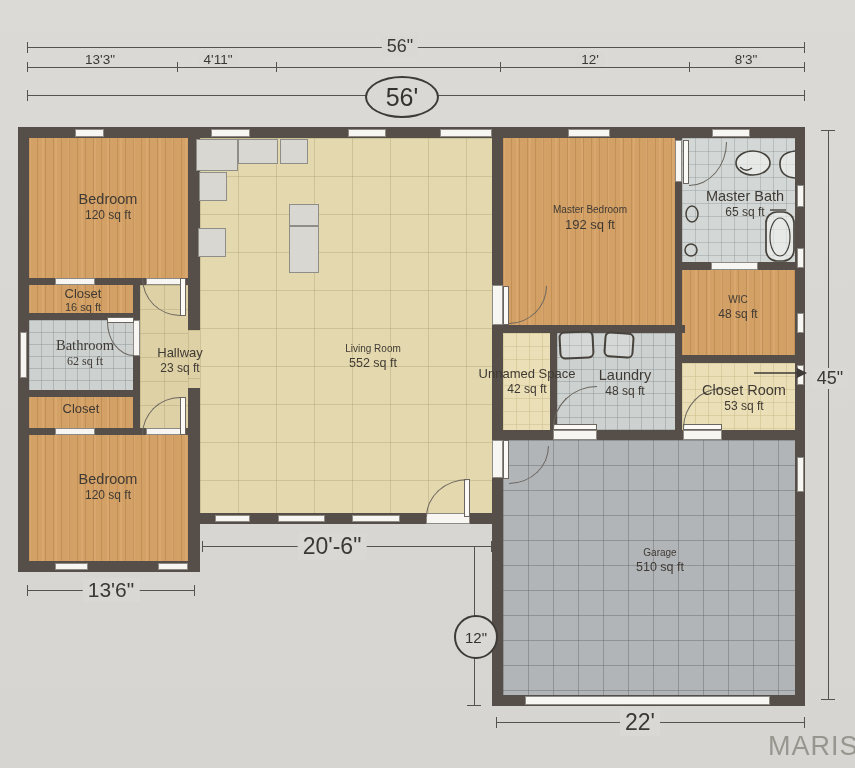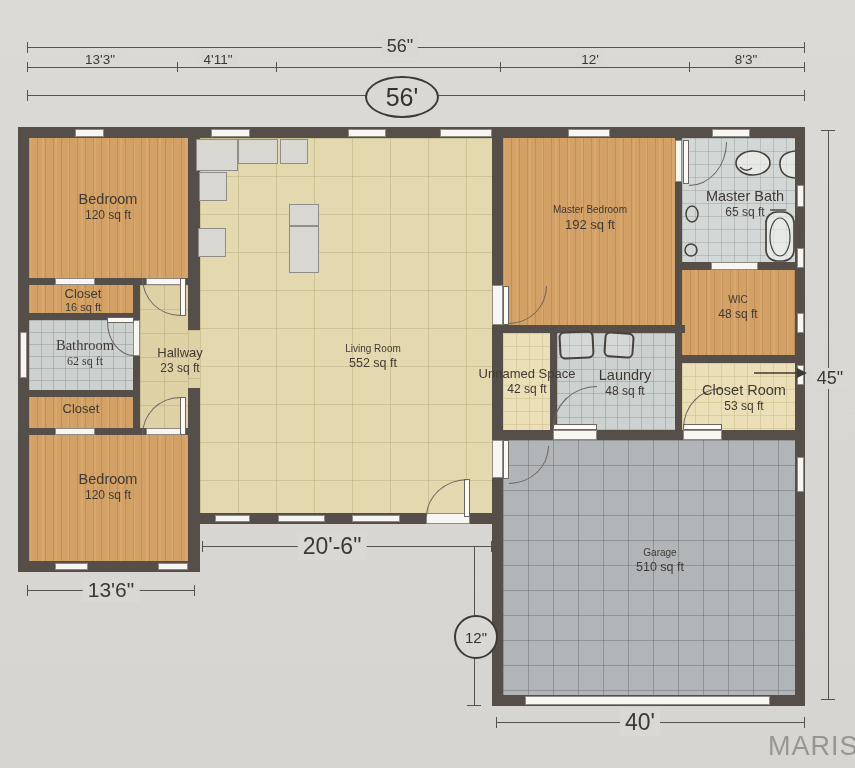--- a/index.html
+++ b/index.html
@@ -271,17 +271,17 @@
   <div class="dl" style="left:474px;top:546px;width:1px;height:160px;"></div>
   <div class="tk" style="left:467px;top:546px;width:14px;height:1px;"></div>
   <div class="tk" style="left:467px;top:705px;width:14px;height:1px;"></div>
   <div class="oval" style="left:454px;top:615px;width:40px;height:40px;font-size:15px;border-width:2px;">
       <span>12"</span>
     </div>
 
   <div class="dl" style="left:497px;top:722px;width:308px;height:1px;"></div>
   <div class="tk" style="left:496px;top:717px;width:1px;height:11px;"></div>
   <div class="tk" style="left:804px;top:717px;width:1px;height:11px;"></div>
-  <div class="dim" style="left:640px;top:709px;font-size:23px;">40'</div>
+  <div class="dim" style="left:640px;top:709px;font-size:23px;">22'</div>
 
   <div class="watermark" style="left:768px;top:731px;">MARIS</div>
 
 </div>
 
 </body></html>

